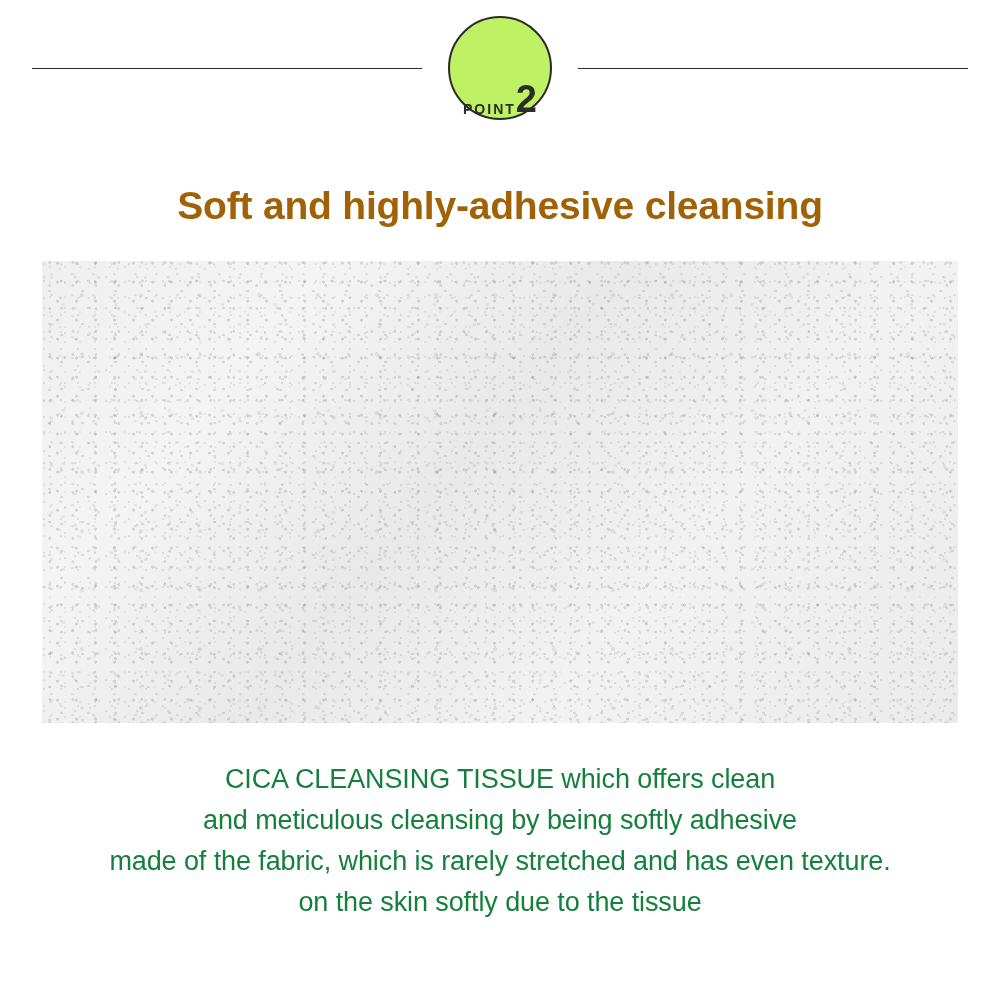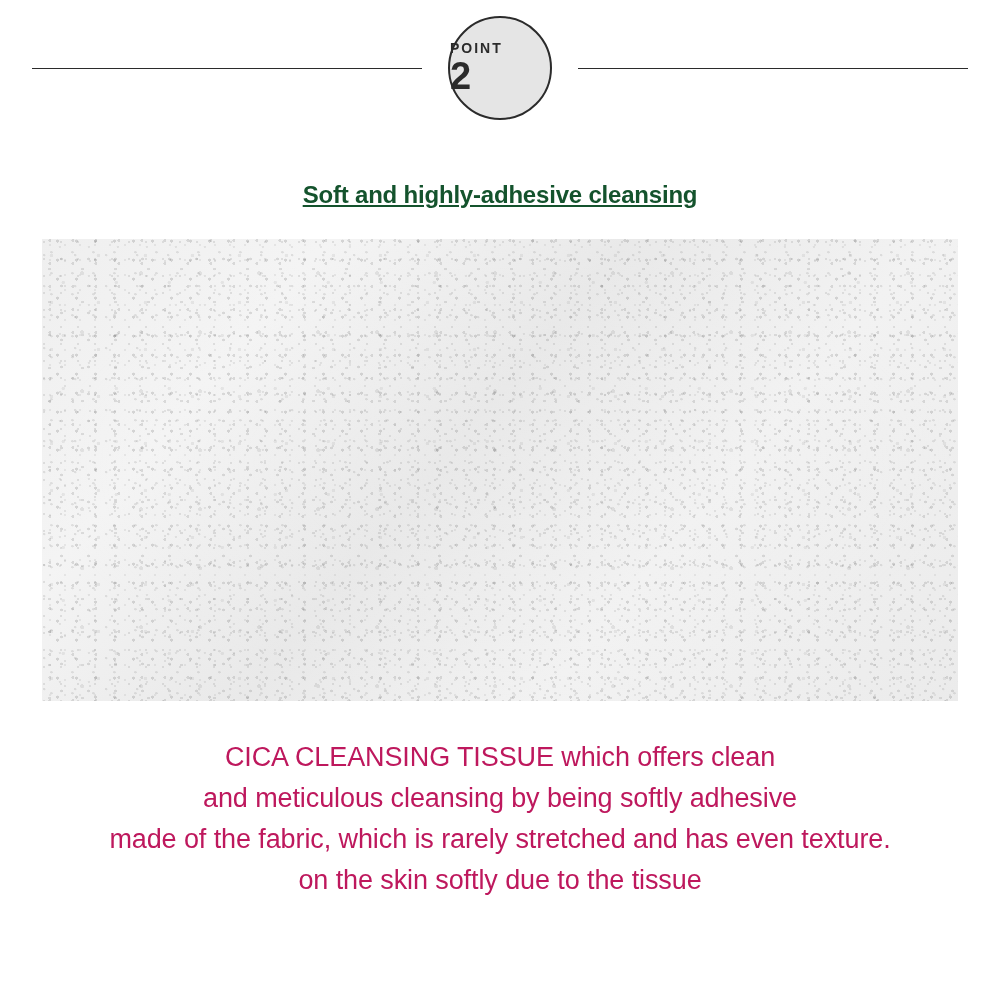--- a/index.html
+++ b/index.html
@@ -46,24 +46,24 @@
   }
   .badge {
     position: absolute;
     left: 50%;
     top: 68px;
     transform: translate(-50%, -50%);
     width: 104px;
     height: 104px;
     border: 2px solid #2b2b2b;
     border-radius: 50%;
-    background: #e5e5e5;
+    background: #bef264;
     display: flex;
-    flex-direction: column;
-    align-items: flex-start;
+    flex-direction: row;
+    align-items: flex-end;
     justify-content: center;
     box-sizing: border-box;
   }
   .badge-label {
     font-size: 14px;
     font-weight: bold;
     letter-spacing: 2px;
     color: #2b2b2b;
     line-height: 1;
     margin-bottom: 2px;
@@ -72,26 +72,25 @@
     font-size: 38px;
     font-weight: bold;
     color: #2b2b2b;
     line-height: 1;
   }
 
   
   .heading {
     margin-top: 42px;
     text-align: center;
-    font-size: 24px;
+    font-size: 39px;
     line-height: 1.48;
     font-weight: 600;
-    color: #14532d;
+    color: #a16207;
     letter-spacing: -0.2px;
-    text-decoration: underline;
   }
   .heading-line {
     display: block;
   }
 
   
   .texture-wrap {
     margin-top: 26px;
     padding: 0 42px;
     box-sizing: border-box;
@@ -132,21 +131,21 @@
     mix-blend-mode: multiply;
     opacity: 0.9;
   }
 
   
   .body-copy {
     margin-top: 36px;
     text-align: center;
     font-size: 27px;
     line-height: 1.52;
-    color: #be185d;
+    color: #15803d;
     letter-spacing: -0.1px;
   }
   .body-line {
     display: block;
     white-space: nowrap;
   }
 </style>
 </head>
 <body>
 

